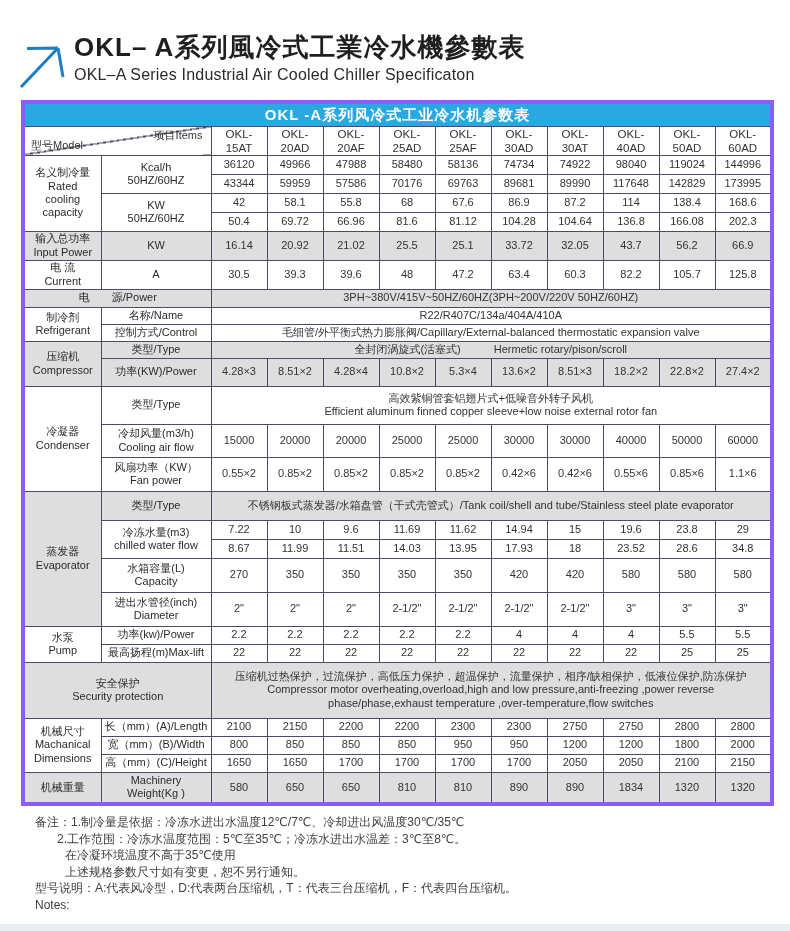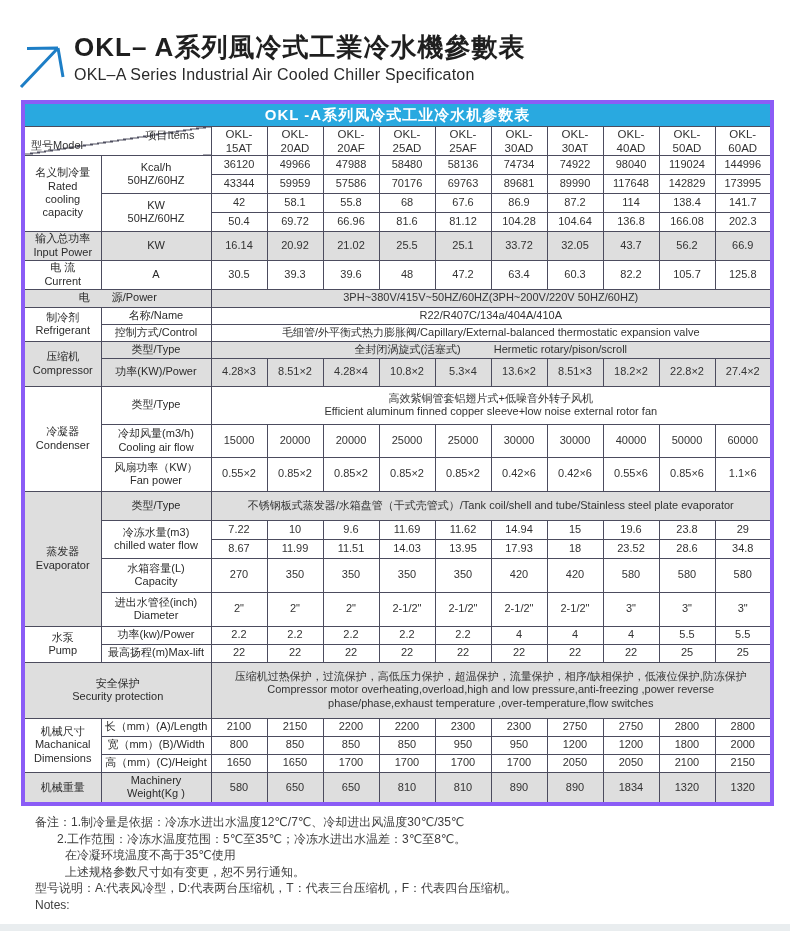--- a/index.html
+++ b/index.html
@@ -42,21 +42,21 @@
   td.wide{font-size:11px;}
   td.shade{background:var(--shade);}
   td.corner{position:relative;padding:0;
     background-image:linear-gradient(to bottom right,
       transparent calc(50% - 0.7px),
       var(--bline) calc(50% - 0.7px),
       var(--bline) calc(50% + 0.7px),
       transparent calc(50% + 0.7px));
   }
   .c-bl{position:absolute;left:6px;bottom:2px;font-size:11px;}
-  .c-tr{position:absolute;right:16px;top:2px;font-size:11px;}
+  .c-tr{position:absolute;right:8px;top:2px;font-size:11px;}
   
   .notes{position:absolute;left:35px;top:814px;width:720px;}
   .note-line{font-size:12px;line-height:16.5px;color:#3d3d3d;}
   .ind-1{padding-left:22px;}
   .ind-2{padding-left:30px;}
   
   .bottom-strip{position:absolute;left:0;bottom:0;width:790px;height:7px;background:#e9edef;}
 </style>
 </head>
 <body>
@@ -139,21 +139,21 @@
           <td class="sub" rowspan="2">KW<br>50HZ/60HZ</td>
           <td class="val">42</td>
           <td class="val">58.1</td>
           <td class="val">55.8</td>
           <td class="val">68</td>
           <td class="val">67.6</td>
           <td class="val">86.9</td>
           <td class="val">87.2</td>
           <td class="val">114</td>
           <td class="val">138.4</td>
-          <td class="val">141.7</td>
+          <td class="val">168.6</td>
         </tr>
         <tr style="height: 19px;">
           <td class="val">50.4</td>
           <td class="val">69.72</td>
           <td class="val">66.96</td>
           <td class="val">81.6</td>
           <td class="val">81.12</td>
           <td class="val">104.28</td>
           <td class="val">104.64</td>
           <td class="val">136.8</td>

